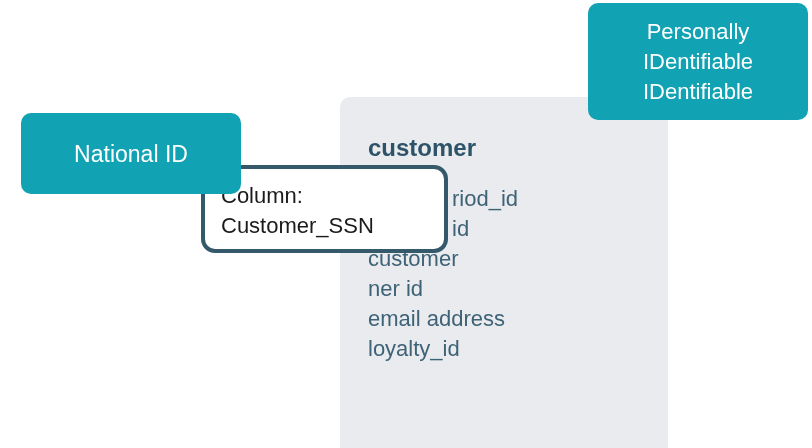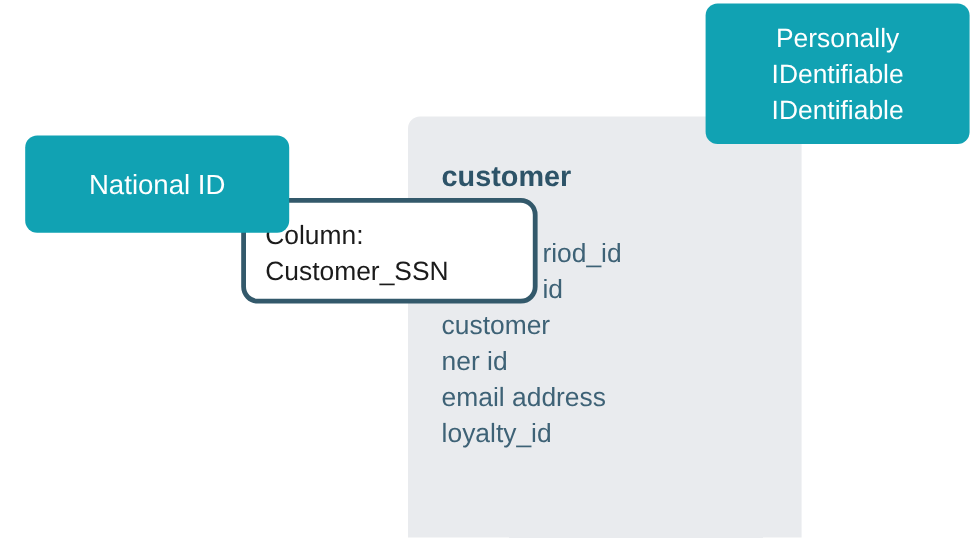--- a/index.html
+++ b/index.html
@@ -35,21 +35,21 @@
   .panel-title {
     position: absolute;
     left: 28px; top: 38px;
     font-size: 24px;
     font-weight: bold;
     line-height: 26px;
     color: var(--table-title);
   }
   .rows {
     position: absolute;
-    left: 28px; top: 99px;
+    left: 28px; top: 87px;
     right: 10px;
   }
   .row {
     font-size: 22px;
     line-height: 30px;
     color: var(--table-text);
     white-space: nowrap;
   }
   .row.frag { margin-left: 84px; }
 

